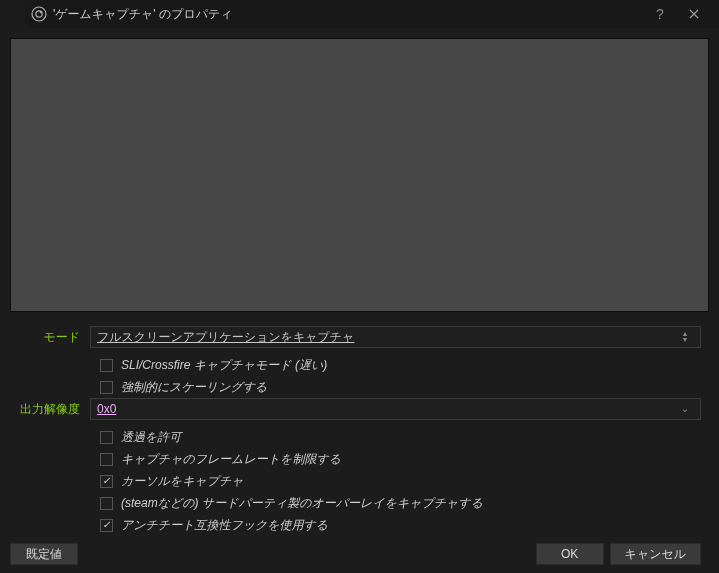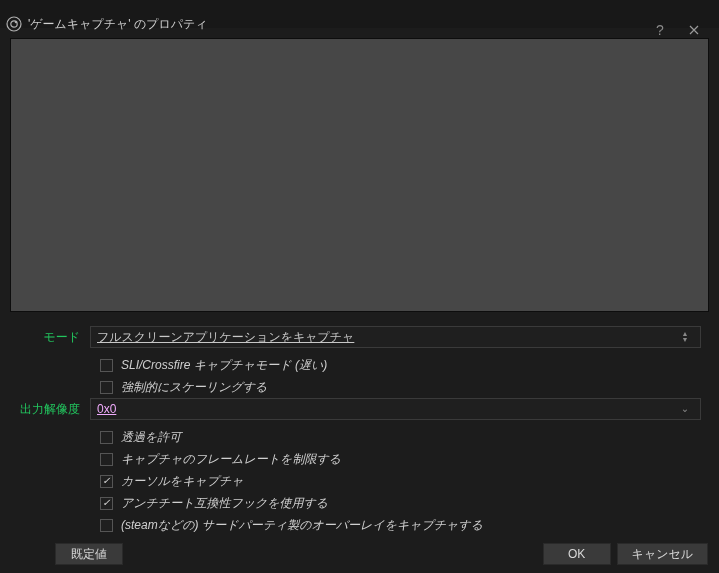--- a/index.html
+++ b/index.html
@@ -8,22 +8,23 @@
     background: #1c1c1c;
     font-family: "Meiryo", "Yu Gothic", sans-serif;
     font-size: 12px;
     color: #c8c8c8;
     overflow: hidden;
   }
   .titlebar {
     height: 28px;
     background: #181818;
     display: flex;
-    align-items: flex-start;
-    padding: 16px 8px 0 6px;
+    align-items: center;
+    padding: 0 8px 0 6px;
+    margin-left: 25px;
   }
   .titlebar .app-icon {
     width: 16px; height: 16px;
     display: flex; align-items: center; justify-content: center;
     margin-right: 6px;
   }
   .titlebar .title { color: #d0d0d0; font-size: 12px; flex: 1; }
   .titlebar .win-btn {
     width: 34px; height: 28px;
     display: flex; align-items: center; justify-content: center;
@@ -35,21 +36,21 @@
     height: 274px;
     background: #474747;
     border: 1px solid #0d0d0d;
   }
   .form { padding: 0 14px; }
   .row { display: flex; align-items: center; margin-bottom: 6px; min-height: 22px; }
   .row .label {
     width: 72px;
     text-align: right;
     padding-right: 10px;
-    color: #22c55e;
+    color: #84cc16;
     white-space: nowrap;
   }
   .select {
     flex: 1;
     height: 22px;
     background: #1f1f1f;
     border: 1px solid #3a3a3a;
     display: flex; align-items: center;
     padding: 0 6px;
     color: #c8c8c8;
@@ -70,24 +71,23 @@
     background: #1f1f1f;
     margin-right: 8px;
     display: flex; align-items: center; justify-content: center;
     font-size: 10px; line-height: 10px; color: #d8d8d8;
   }
   .checkbox.checked::after { content: "✓"; }
   .checkrow label { color: #d0d0d0; cursor: default; }
   .footer {
     position: absolute;
     bottom: 8px;
-    left: 0; right: 1px;
+    left: 0; right: 8px;
     display: flex;
     padding: 0 10px;
-    margin-left: 45px;
   }
   .btn {
     height: 22px;
     padding: 0 14px;
     background: #3a3a3a;
     border: 1px solid #2a2a2a;
     color: #d8d8d8;
     font-size: 12px;
     display: flex; align-items: center; justify-content: center;
     margin-left: 6px;
@@ -159,27 +159,27 @@
       <span class="checkbox"></span>
       <label>キャプチャのフレームレートを制限する</label>
     </div>
 
     <div class="checkrow">
       <span class="checkbox checked"></span>
       <label>カーソルをキャプチャ</label>
     </div>
 
     <div class="checkrow">
-      <span class="checkbox checked"></span>
-      <label>アンチチート互換性フックを使用する</label>
+      <span class="checkbox"></span>
+      <label>(steamなどの) サードパーティ製のオーバーレイをキャプチャする</label>
     </div>
 
     <div class="checkrow">
-      <span class="checkbox"></span>
-      <label>(steamなどの) サードパーティ製のオーバーレイをキャプチャする</label>
+      <span class="checkbox checked"></span>
+      <label>アンチチート互換性フックを使用する</label>
     </div>
 
   </div>
 </div>
 
 <div class="footer">
   <div class="btn defaults">既定値</div>
   <div class="spacer"></div>
   <div class="btn">OK</div>
   <div class="btn">キャンセル</div>

